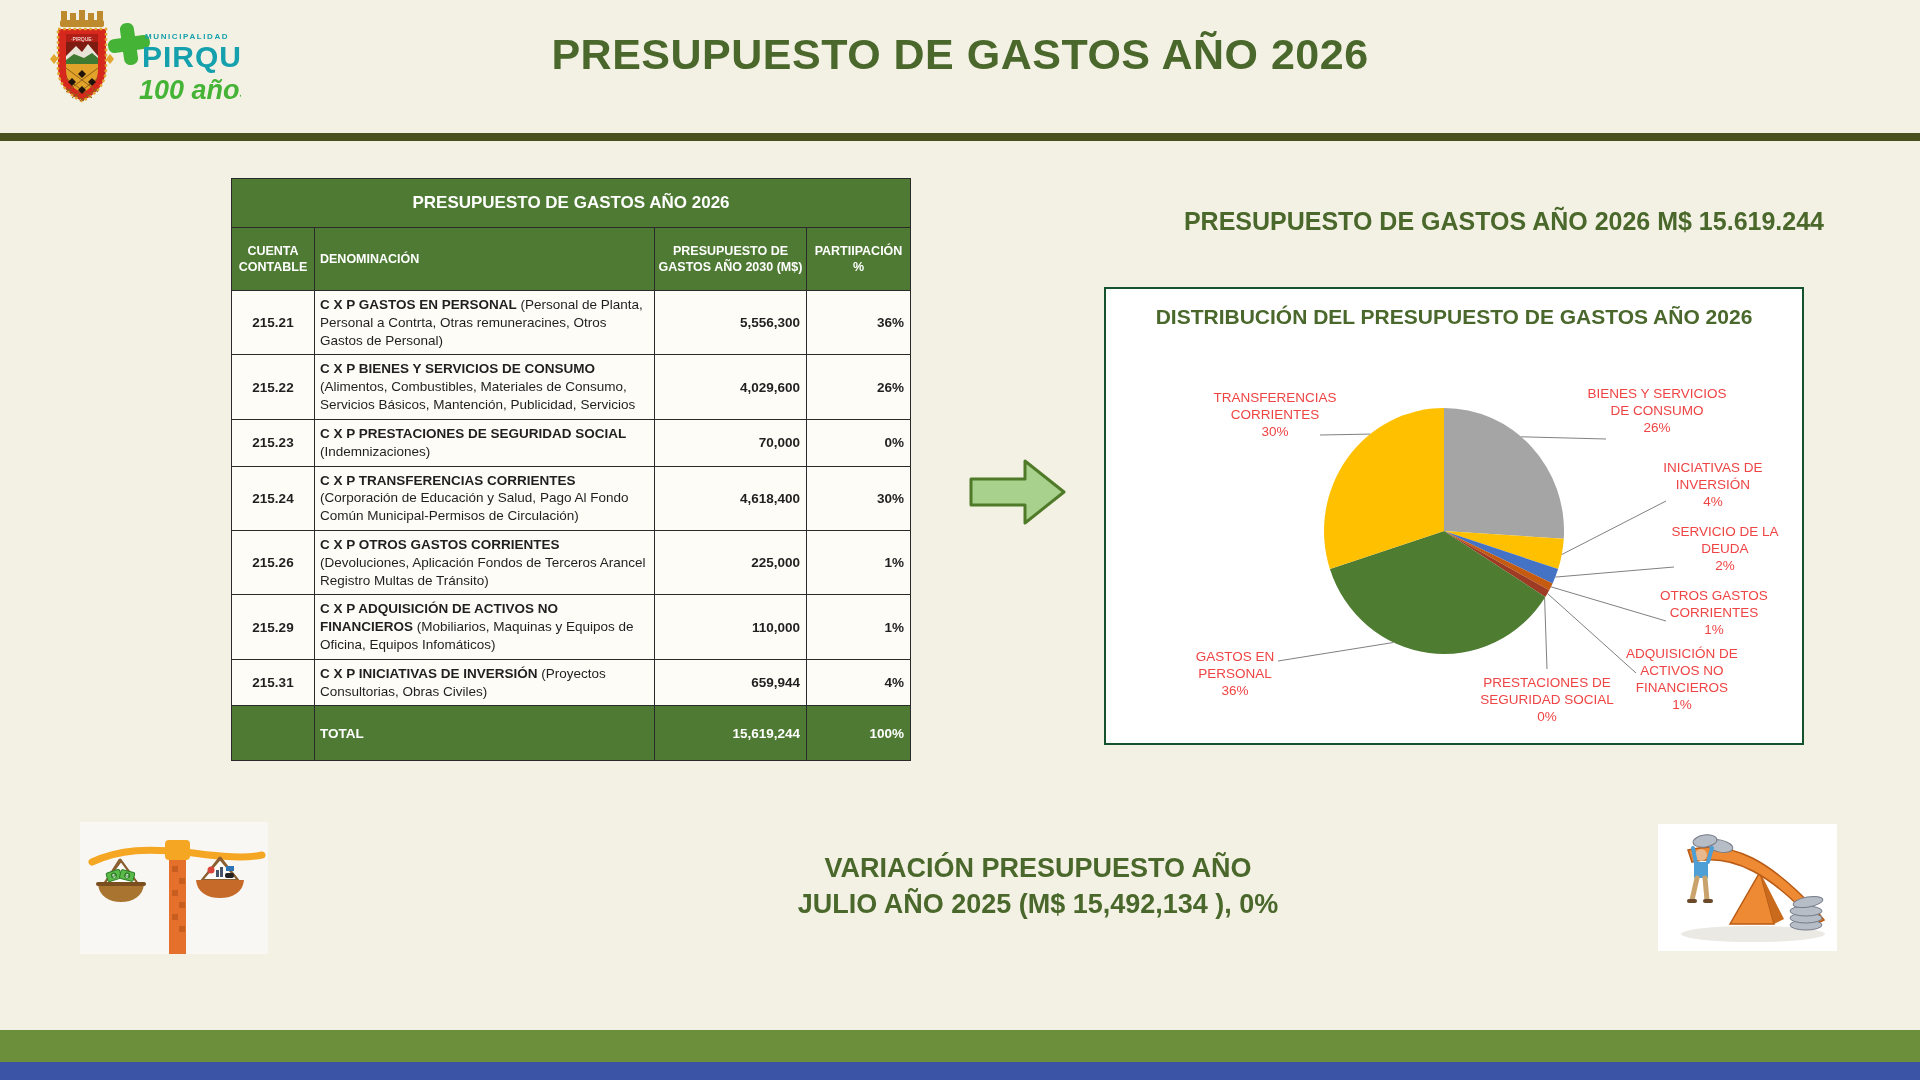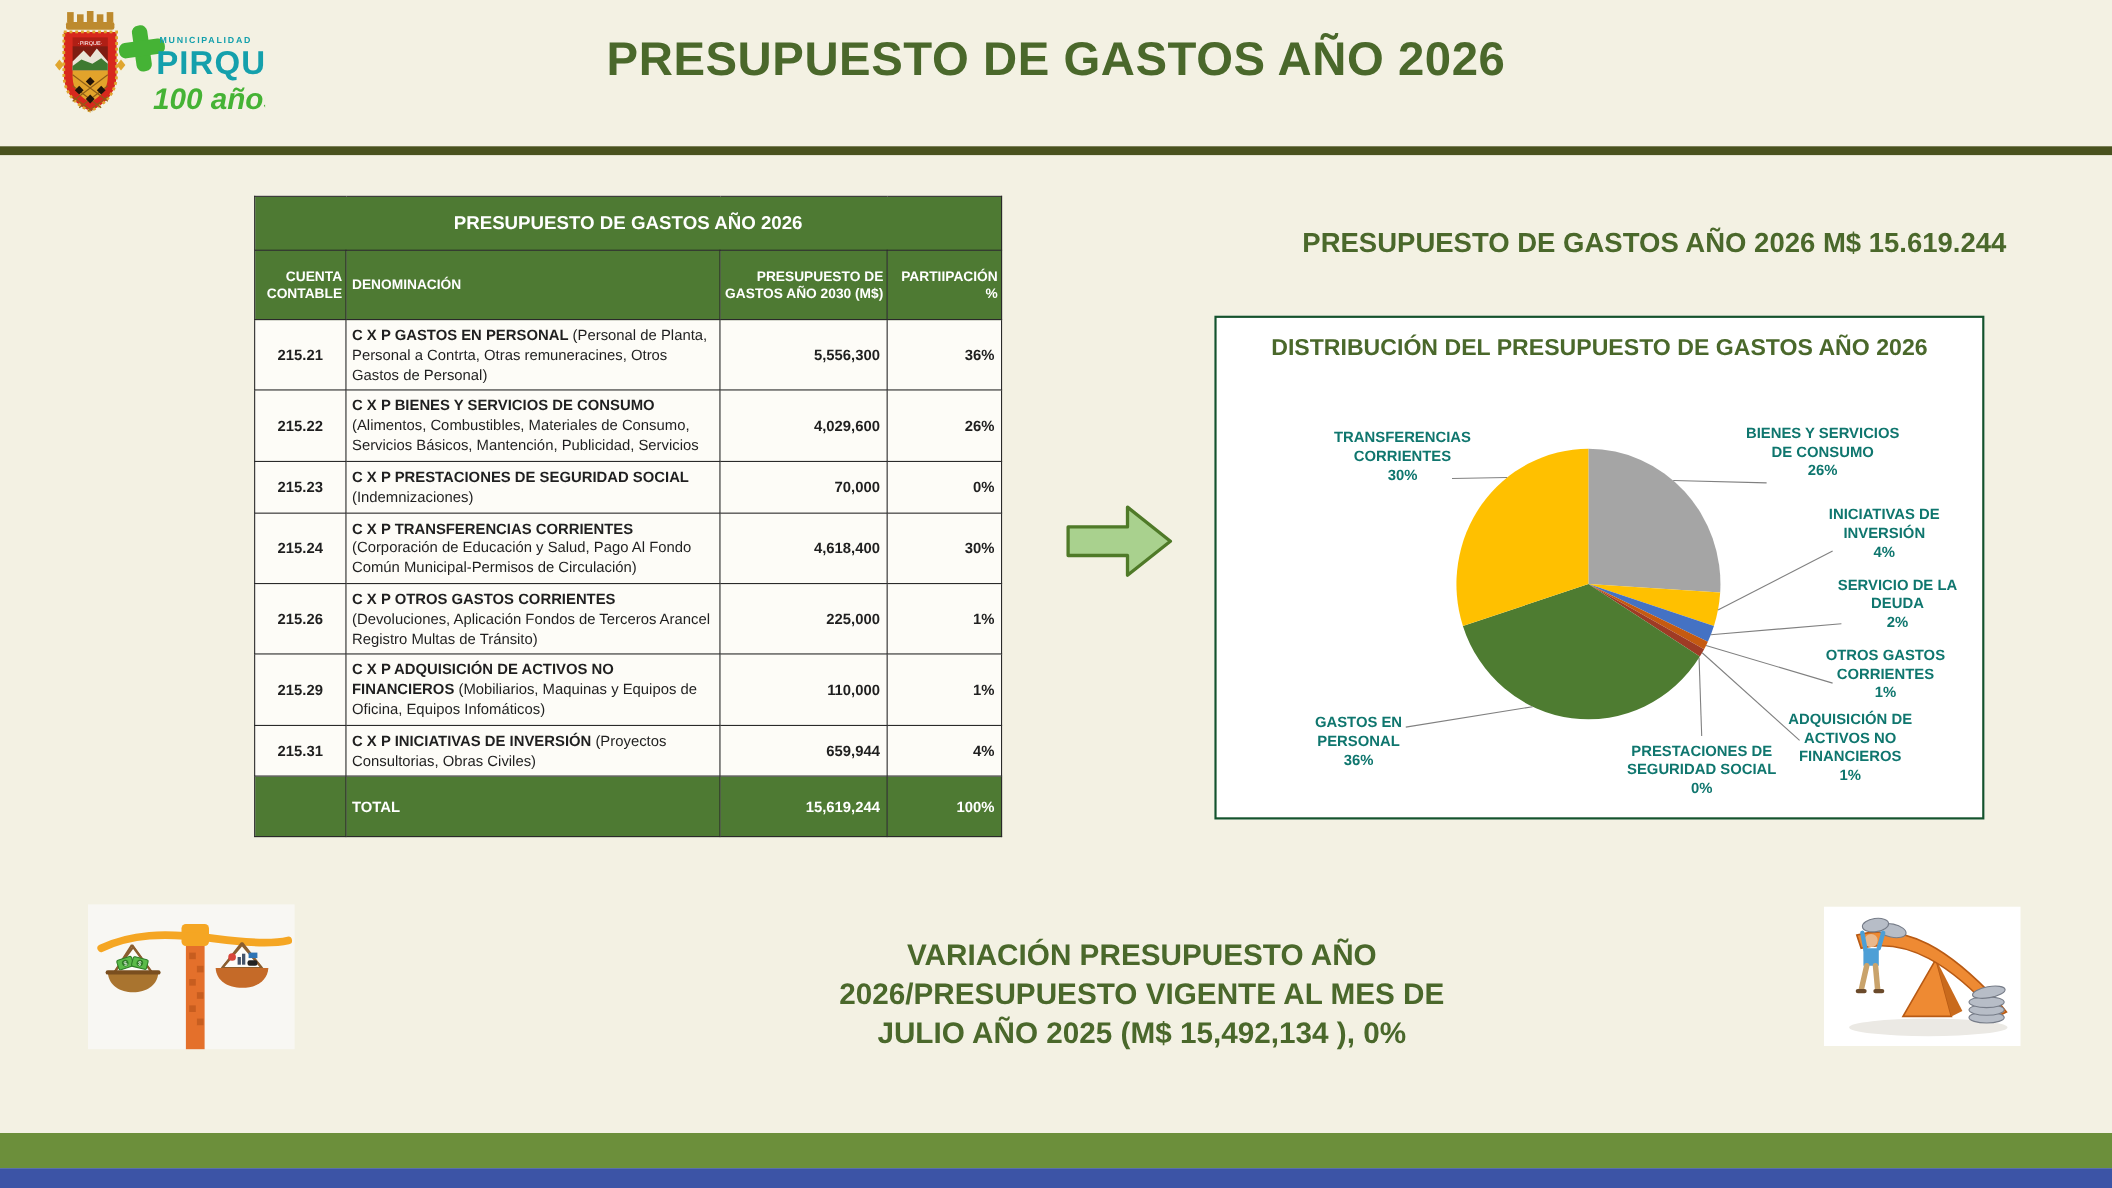--- a/index.html
+++ b/index.html
@@ -12,39 +12,39 @@
   
   #main-title{left:0;top:30px;width:100%;text-align:center;font-size:43px;font-weight:bold;
     color:#4A682B;letter-spacing:.5px}
   #divider{left:0;top:133px;width:100%;height:8px;background:#49521E}
 
   
   #budget-table{border-collapse:collapse;position:absolute;left:231px;top:178px;width:679px;
     table-layout:fixed;background:#FDFCF7}
   #budget-table td{border:1px solid #2a2a2a;vertical-align:middle}
   .t-title td{background:#4E7A33;color:#fff;font-weight:bold;font-size:17px;text-align:center;height:46px}
-  .t-head td{background:#4E7A33;color:#fff;font-weight:bold;font-size:12.5px;text-align:right;
+  .t-head td{background:#4E7A33;color:#fff;font-weight:bold;font-size:12.5px;text-align:center;
     height:62px;line-height:1.3;padding:0 3px}
   .c-cuenta{text-align:center;font-weight:bold;font-size:13.5px;color:#1f1f1f}
   .c-denom{font-size:13.5px;color:#1f1f1f;padding:5px 5px;line-height:1.32}
   .c-denom b{font-weight:bold}
   .c-num{text-align:right;font-weight:bold;font-size:13.5px;color:#1f1f1f;padding-right:6px}
   .t-total td{background:#4E7A33;color:#fff;height:44px;font-weight:bold;font-size:13.5px}
   .t-total .c-denom{color:#fff}
   .t-total .c-num{color:#fff}
 
   
   #chart-headline{left:1104px;top:207px;width:720px;text-align:right;font-size:25px;
     font-weight:bold;color:#4A682B}
   #chart-box{left:1104px;top:287px;width:696px;height:454px;background:#fff;border:2px solid #14532d}
   #chart-title{position:absolute;top:16px;left:0;width:100%;text-align:center;font-size:21px;
     font-weight:bold;color:#4A682B}
   #pie-svg{position:absolute;left:0;top:0}
-  .pie-label{position:absolute;width:190px;text-align:center;font-weight:bold;font-size:13.5px;
-    color:#0f766e;line-height:1.26}
+  .pie-label{position:absolute;width:190px;text-align:center;font-weight:normal;font-size:13.5px;
+    color:#ef4444;line-height:1.26}
 
   
   #variation{left:758px;top:851px;width:560px;text-align:center;font-weight:bold;font-size:27px;
     line-height:1.32;color:#4A682B}
   #bar-green{left:0;top:1030px;width:100%;height:32px;background:#6C8F3B}
   #bar-blue{left:0;top:1062px;width:100%;height:18px;background:#3C54A6}
 </style>
 </head>
 <body>
 
@@ -226,21 +226,20 @@
       <div class="pie-label" style="left: 74px; top: 100px;">
         <div>TRANSFERENCIAS</div>
         <div>CORRIENTES</div>
         <div>30%</div>
       </div>
     </div>
 </div>
 
 <div class="abs" id="variation">
   <div>VARIACIÓN PRESUPUESTO AÑO</div>
-  <div>2026/PRESUPUESTO VIGENTE AL MES DE</div>
   <div>JULIO AÑO 2025 (M$ 15,492,134 ), 0%</div>
 </div>
 
 <svg class="abs" style="left:80px;top:822px" width="188" height="132" viewBox="0 0 188 132">
   <rect width="188" height="132" fill="#F8F7F3"></rect>
   <rect x="89" y="30" width="17" height="102" fill="#E4702B"></rect>
   <g fill="#C25A1E" opacity="0.85">
     <rect x="92" y="44" width="6" height="6"></rect>
       <rect x="99" y="56" width="6" height="6"></rect>
     <rect x="92" y="68" width="6" height="6"></rect>

